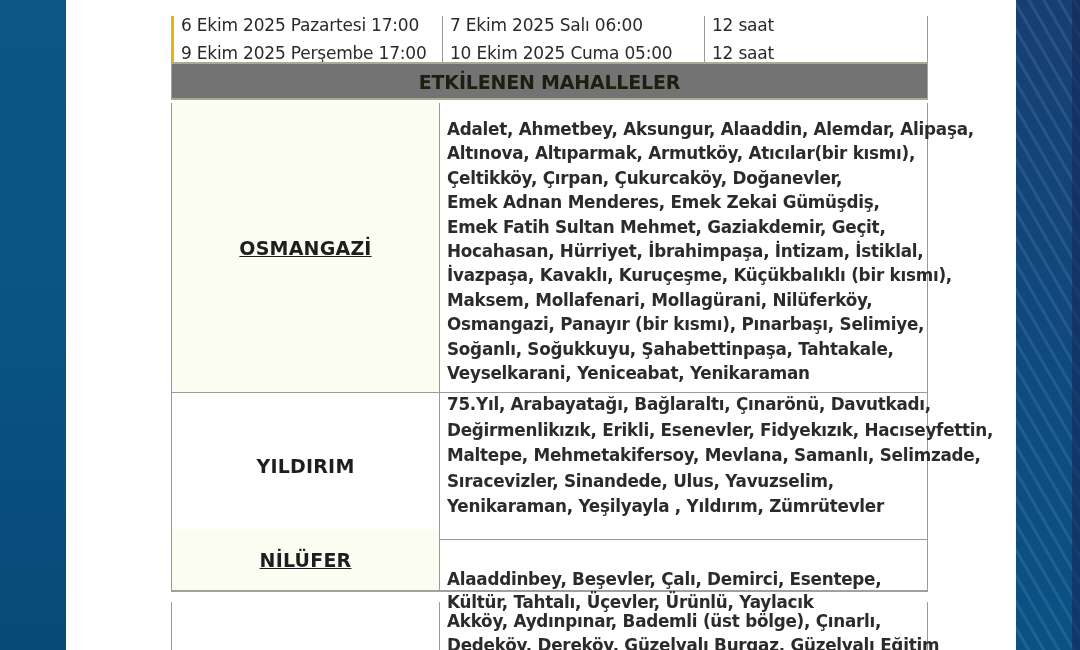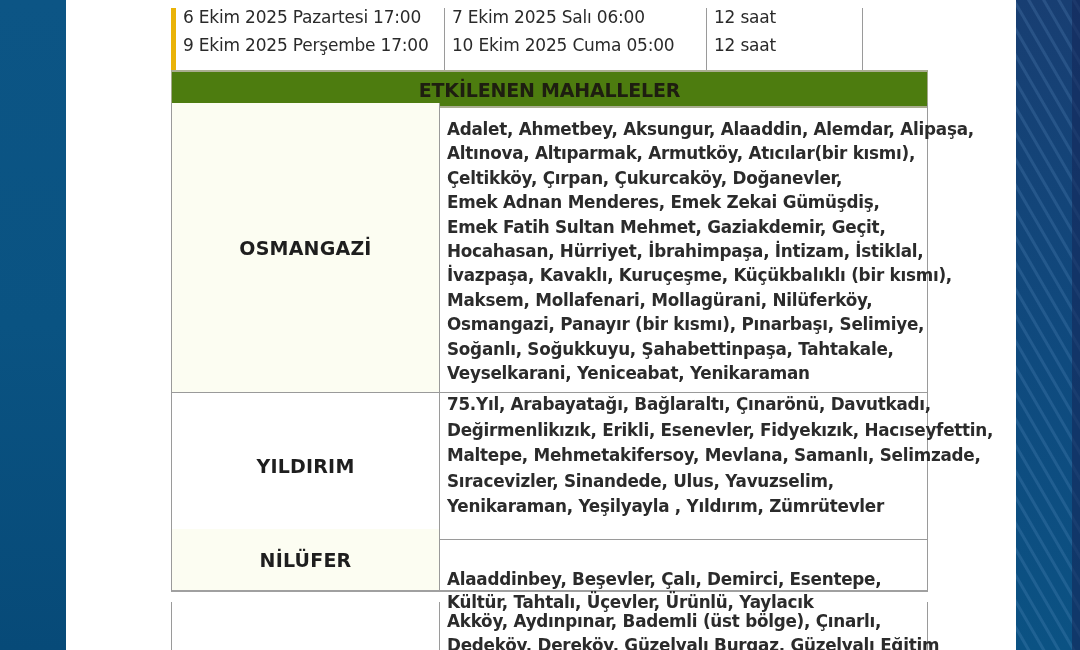--- a/index.html
+++ b/index.html
@@ -22,49 +22,49 @@
     content:""; position:absolute; right:0; top:0; width:8px; height:100%;
     background:rgba(20,40,90,0.6);
   }
   .page {
     position:absolute; left:66px; top:0; width:950px; height:650px; background:#ffffff;
   }
   .tbl {
     position:absolute; left:171px; top:0; width:757px; height:650px;
   }
   .sched {
-    position:absolute; left:0; top:8px; width:692px; height:65px;
-    border-left:5px solid #eab308; border-right:1px solid #9a9a9a;
+    position:absolute; left:0; top:16px; width:757px; height:65px;
+    border-left:3px solid #eab308; border-right:1px solid #9a9a9a;
     box-sizing:border-box;
   }
   .sched .col {
     position:absolute; top:0; height:65px; box-sizing:border-box;
   }
   .sched .c1 { left:0; width:268px; }
   .sched .c2 { left:268px; width:262px; border-left:1px solid #9a9a9a; }
   .sched .c3 { left:530px; width:227px; border-left:1px solid #9a9a9a; }
   .sched .line {
     position:absolute; font-size:17px; color:#2a2a2a; white-space:nowrap; letter-spacing:-0.2px;
   }
   .hdr {
-    position:absolute; left:0; top:70px; width:757px; height:38px; box-sizing:border-box;
-    background:#4d7c0f; border:1px solid #a4a88a; border-top:2px solid #a9ad8f; border-bottom:2px solid #a9ad8f;
+    position:absolute; left:0; top:62px; width:757px; height:38px; box-sizing:border-box;
+    background:#737373; border:1px solid #a4a88a; border-top:2px solid #a9ad8f; border-bottom:2px solid #a9ad8f;
     text-align:center; line-height:36px; font-weight:bold; font-size:19px; color:#1e1e10; letter-spacing:-0.2px;
   }
   .row {
     position:absolute; left:0; width:757px; box-sizing:border-box;
     border-left:1px solid #9a9a9a; border-right:1px solid #9a9a9a; border-bottom:1px solid #9a9a9a;
   }
   .row .dist {
     position:absolute; left:0; top:0; width:268px; height:100%;
     display:flex; align-items:center; justify-content:center;
     font-weight:bold; font-size:19px; color:#1e1e1e; letter-spacing:0.2px;
     border-right:1px solid #9a9a9a; box-sizing:border-box;
   }
-  .row.cream .dist { background:#fcfdf2; }
+  .row.cream .dist { background:#fcfdf2;text-decoration:underline; }
   .row .hoods {
     position:absolute; left:268px; top:0; width:489px; height:100%;
     padding:6px 0 0 7px; box-sizing:border-box;
     font-size:16.8px; color:#2b2b2b; letter-spacing:-0.25px;
   }
   .row .hoods div { white-space:nowrap;font-weight:bold; }
 </style>
 </head>
 <body>
 

